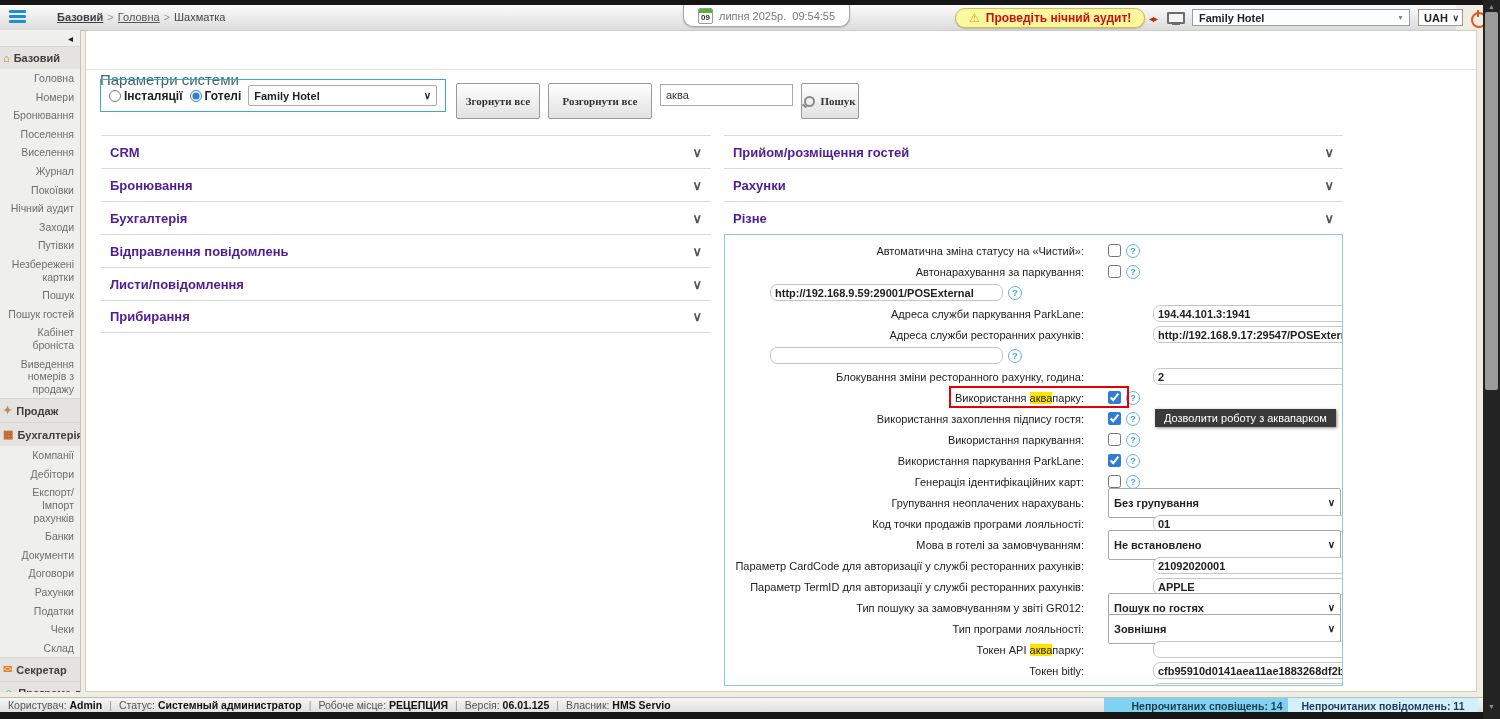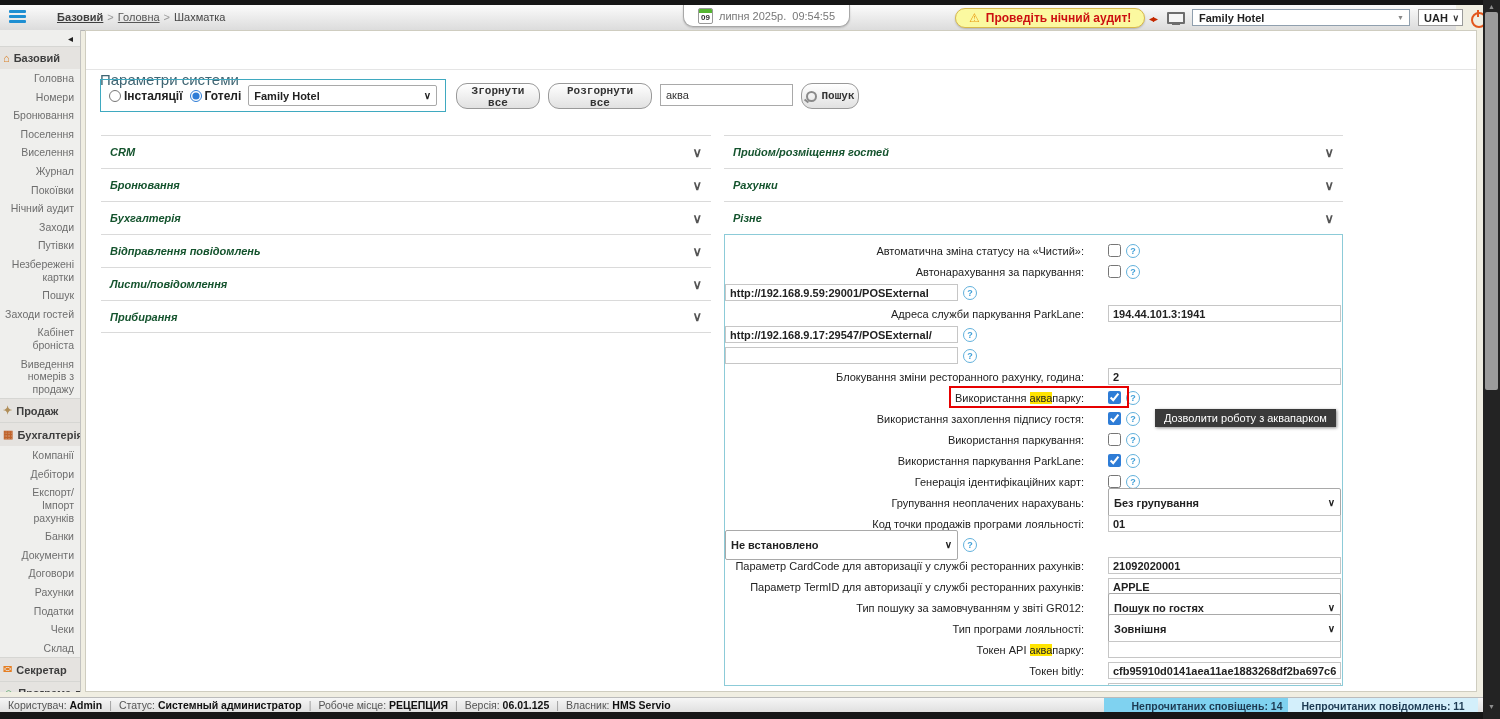--- a/index.html
+++ b/index.html
@@ -56,45 +56,45 @@
   .page-title{position:absolute;left:14px;top:12px;font-size:15px;color:#3f6573;margin-top:28px;}
   .title-sep{position:absolute;left:0;top:38px;width:100%;height:1px;background:#e5e5e5;}
   .scope-box{position:absolute;left:14px;top:48px;width:346px;height:33px;border:1px solid #3fa9c0;
              display:flex;align-items:center;gap:7px;padding:0 8px;box-sizing:border-box;}
   .radio-wrap{display:flex;align-items:center;gap:3px;font-size:12px;font-weight:bold;color:#222;cursor:pointer;white-space:nowrap;}
   input[type=radio]{width:12px;height:12px;margin:0;accent-color:#2e7cd6;}
   .fake-select{background:#fff;border:1px solid #a9a9a9;border-radius:2px;display:flex;align-items:center;
                font-size:11px;font-weight:bold;color:#222;padding:0 5px;box-sizing:border-box;cursor:pointer;}
   .fake-select .chev{margin-left:auto;font-weight:bold;font-size:10px;color:#222;}
   .hotel-dd{width:192px;height:21px;}
-  .btn{position:absolute;height:26px;background:linear-gradient(#ffffff,#e1e1e1);border:1px solid #999;
-       border-radius:11px;font-family:Liberation Mono, monospace;font-size:11px;font-weight:bold;color:#333;cursor:pointer;}
+  .btn{position:absolute;height:36px;background:linear-gradient(#ffffff,#e1e1e1);border:1px solid #999;
+       border-radius:2px;font-family:Liberation Serif, serif;font-size:11px;font-weight:bold;color:#333;cursor:pointer;}
   #btn-collapse{left:370px;top:52px;width:84px;}
   #btn-expand{left:462px;top:52px;width:104px;}
   .search-input{position:absolute;left:574px;top:53px;width:133px;height:22px;border:1px solid #a9a9a9;
                 font-family:inherit;font-size:11px;color:#333;padding:0 5px;box-sizing:border-box;}
   #btn-search{left:715px;top:52px;width:58px;display:flex;align-items:center;justify-content:center;gap:5px;}
   .magnifier{width:7px;height:7px;border:2px solid #8a8a8a;border-radius:50%;position:relative;display:inline-block;flex:none;}
   .magnifier::after{content:'';position:absolute;left:-4px;top:7px;width:5px;height:2px;background:#8a8a8a;transform:rotate(40deg);}
   
   .left-col{position:absolute;left:15px;top:104px;width:610px;}
   .right-col{position:absolute;left:638px;top:104px;width:619px;}
   .acc-header{height:33px;border-top:1px solid #dadada;display:flex;align-items:center;padding:0 9px;cursor:pointer;box-sizing:border-box;}
   .acc-header.last{border-bottom:1px solid #dadada;text-align:right;}
-  .acc-title{font-size:11px;font-weight:bold;color:#14532d;font-style:italic;}
+  .acc-title{font-size:13px;font-weight:bold;color:#4c1d95;}
   .acc-chev{margin-left:auto;font-size:13px;color:#555;font-weight:bold;}
   .acc-panel{border:1px solid #8ccbd8;height:452px;overflow:hidden;position:relative;padding-top:5px;box-sizing:border-box;}
   
   .prow{height:21px;display:flex;align-items:center;position:relative;gap:19px;}
   .plabel{width:364px;flex:none;text-align:right;font-size:11px;color:#222;padding-right:5px;box-sizing:border-box;white-space:nowrap;}
   mark{background:#ffe400;color:inherit;padding:0;}
   .pctl{display:flex;align-items:center;gap:5px;}
   .pcheck{width:13px;height:13px;margin:0;accent-color:#2e7cd6;}
-  .ptext{width:233px;height:17px;border:1px solid #c6c6c6;border-radius:0;font-family:inherit;font-size:11px;
-         font-weight:bold;color:#222;padding:0 4px;box-sizing:border-box;background:#fff;}
+  .ptext{width:233px;height:17px;border:1px solid #c6c6c6;border-radius:7px;font-family:inherit;font-size:11px;
+         font-weight:bold;color:#222;padding:0 4px;box-sizing:border-box;background:#fff;margin-left:45px;}
   .psel{width:233px;height:30px;}
   .help-icon{width:12px;height:12px;border:1px solid #62b1dc;border-radius:50%;color:#3f9fd8;font-size:9px;font-weight:bold;
              display:inline-flex;align-items:center;justify-content:center;cursor:pointer;flex:none;background:#fff;}
   .red-frame{position:absolute;border:2px solid #e60000;top:-1px;height:22px;box-sizing:border-box;pointer-events:none;}
   .tooltip{position:absolute;left:430px;background:#3a3a3a;color:#fff;font-size:11px;padding:3px 9px;white-space:nowrap;
            z-index:5;box-shadow:1px 1px 3px rgba(0,0,0,.45);}
   
   .statusbar{position:absolute;left:0;top:697px;width:1500px;height:15px;background:linear-gradient(#f6f6f6,#dedede);
              border-top:1px solid #bbb;font-size:10.5px;color:#555;}
   .status-fields{position:absolute;left:8px;top:1px;white-space:nowrap;}
@@ -165,21 +165,21 @@
       <div class="sb-item">Бронювання</div>
       <div class="sb-item">Поселення</div>
       <div class="sb-item">Виселення</div>
       <div class="sb-item">Журнал</div>
       <div class="sb-item">Покоївки</div>
       <div class="sb-item">Нічний аудит</div>
       <div class="sb-item">Заходи</div>
       <div class="sb-item">Путівки</div>
       <div class="sb-item">Незбережені картки</div>
       <div class="sb-item">Пошук</div>
-      <div class="sb-item">Заходи гостей</div>
+      <div class="sb-item">Пошук гостей</div>
       <div class="sb-item">Кабінет броніста</div>
       <div class="sb-item">Виведення номерів з продажу</div>
       <div class="sb-header">
         <span class="sb-ic" style="color: rgb(176, 141, 87);">✦</span>
         <span class="sb-lbl">Продаж</span>
       </div>
       <div class="sb-header">
         <span class="sb-ic" style="color: rgb(192, 99, 43);">▦</span>
         <span class="sb-lbl">Бухгалтерія</span>
       </div>
@@ -292,20 +292,21 @@
           </div>
         </div>
         <div class="prow">
           <div class="plabel"><span class="lbl-text">Адреса служби паркування ParkLane:</span></div>
           <div class="pctl">
             <input type="text" class="ptext" value="194.44.101.3:1941" style="">
             <span class="help-icon">?</span>
           </div>
         </div>
         <div class="prow">
+          <div class="plabel"><span class="lbl-text">Адреса служби ресторанних рахунків:</span></div>
           <div class="pctl">
             <input type="text" class="ptext" value="http://192.168.9.17:29547/POSExternal/" style="">
             <span class="help-icon">?</span>
           </div>
         </div>
         <div class="prow">
           <div class="pctl">
             <input type="text" class="ptext" style="">
             <span class="help-icon">?</span>
           </div>
@@ -364,20 +365,21 @@
           </div>
         </div>
         <div class="prow">
           <div class="plabel"><span class="lbl-text">Код точки продажів програми лояльності:</span></div>
           <div class="pctl">
             <input type="text" class="ptext" value="01" style="">
             <span class="help-icon">?</span>
           </div>
         </div>
         <div class="prow">
+          <div class="plabel"><span class="lbl-text">Мова в готелі за замовчуванням:</span></div>
           <div class="pctl">
             <div class="fake-select psel">
               <span>Не встановлено</span>
               <span class="chev">∨</span>
             </div>
             <span class="help-icon">?</span>
           </div>
         </div>
         <div class="prow">
           <div class="plabel"><span class="lbl-text">Параметр CardCode для авторизації у службі ресторанних рахунків:</span></div>

